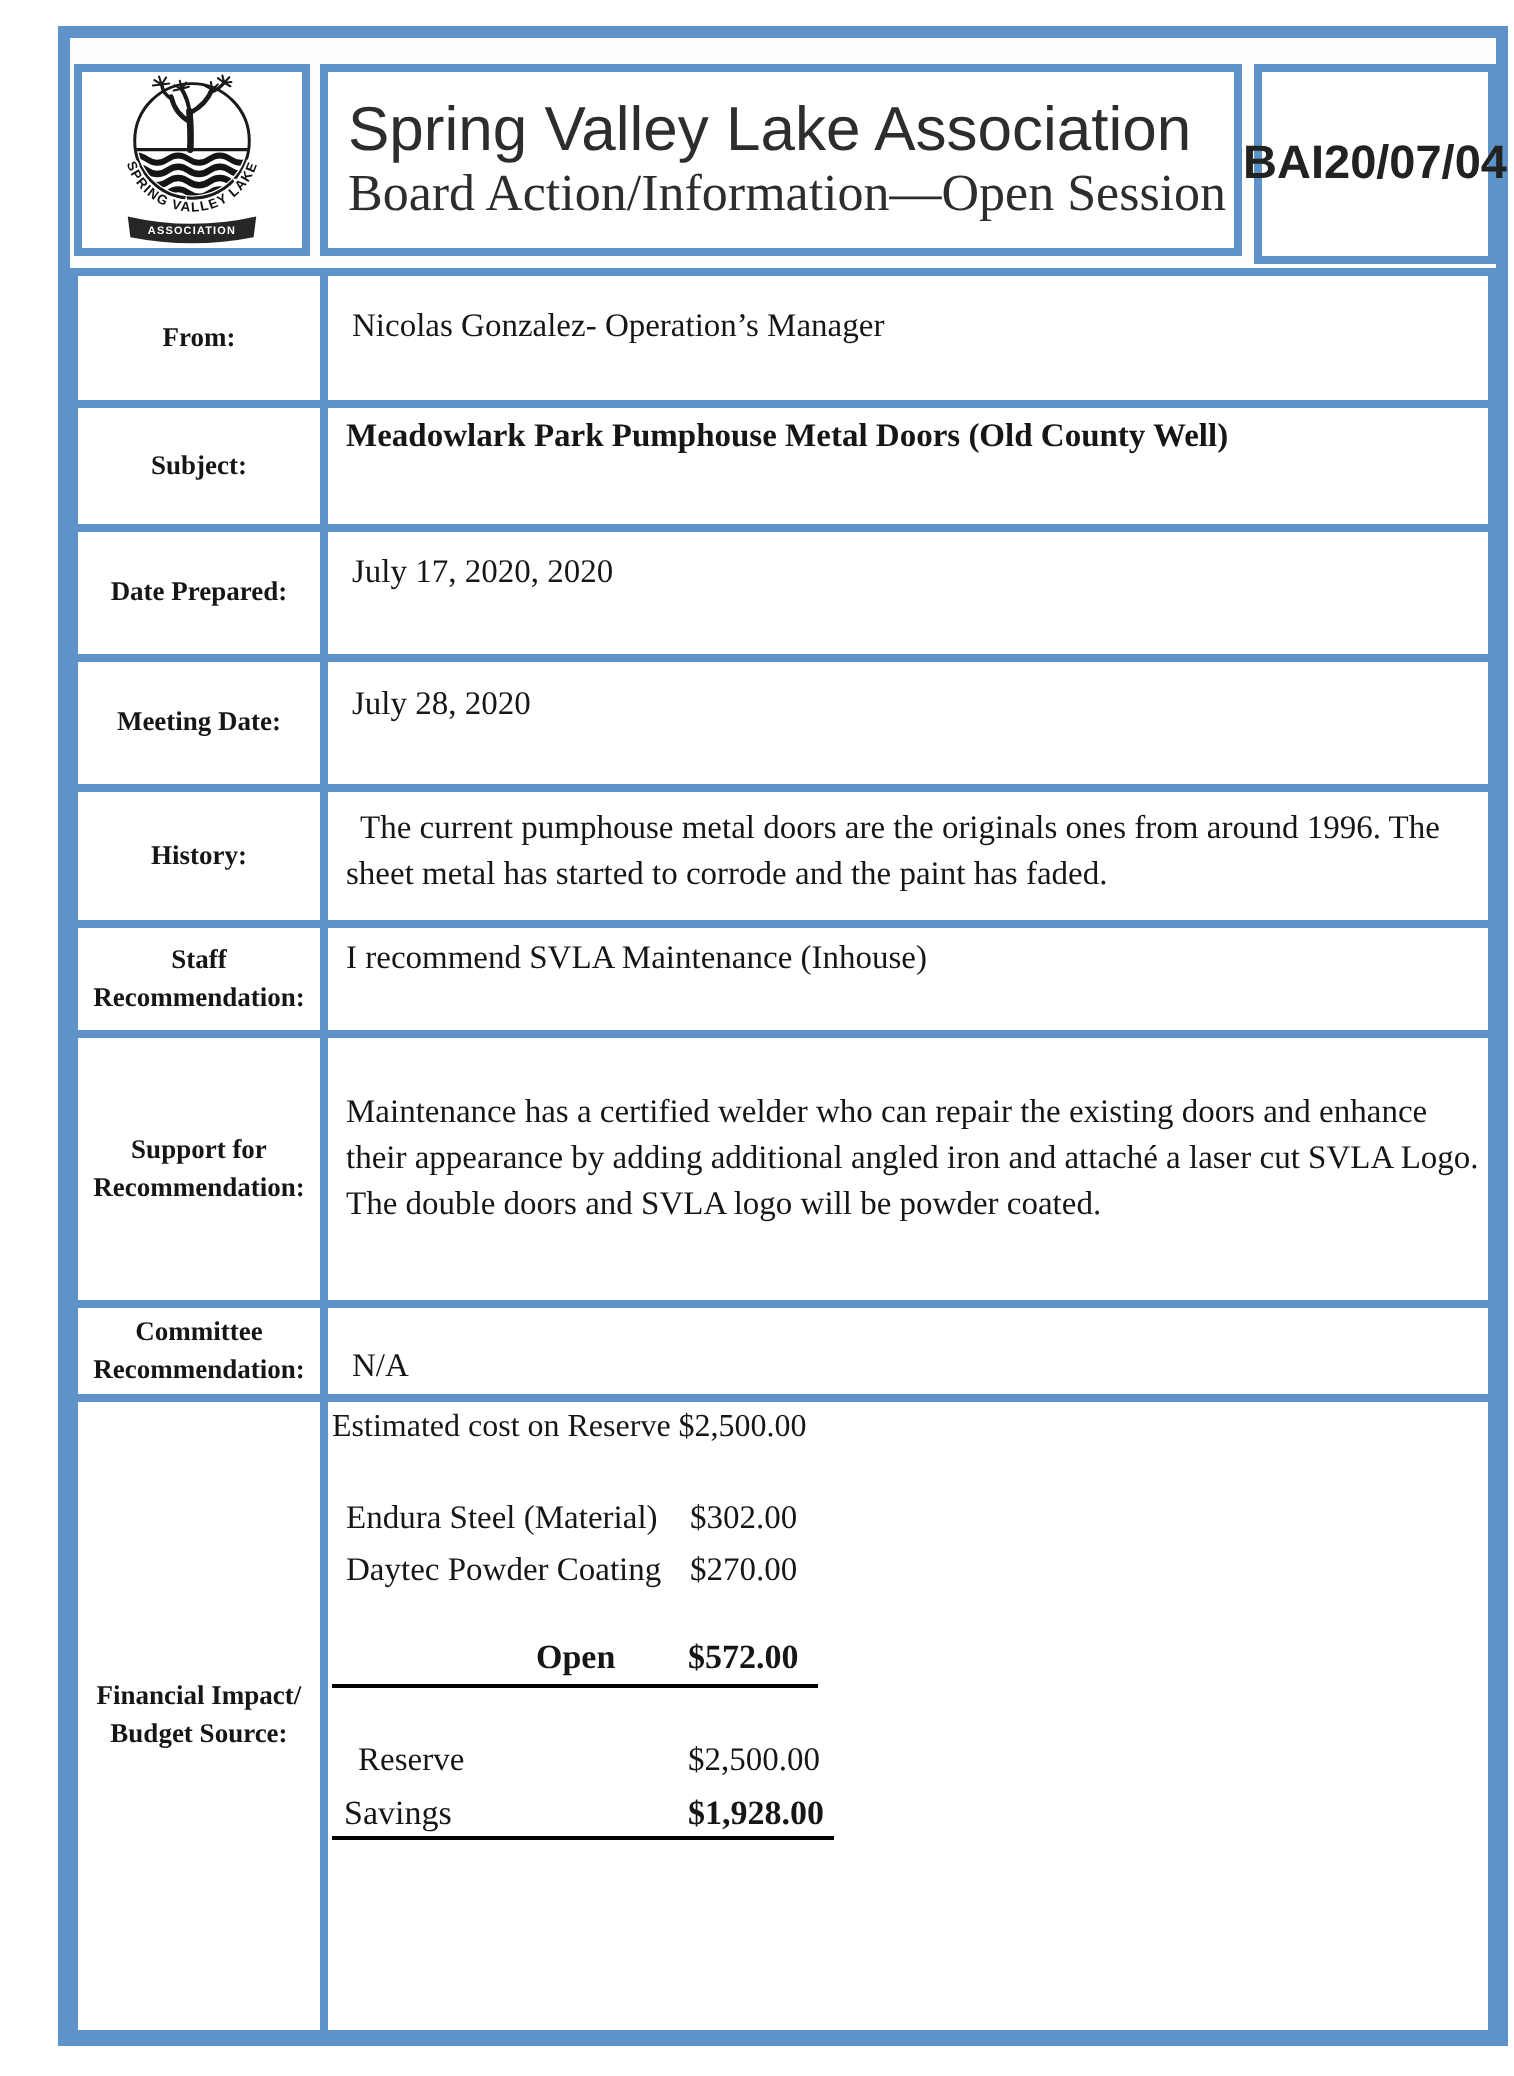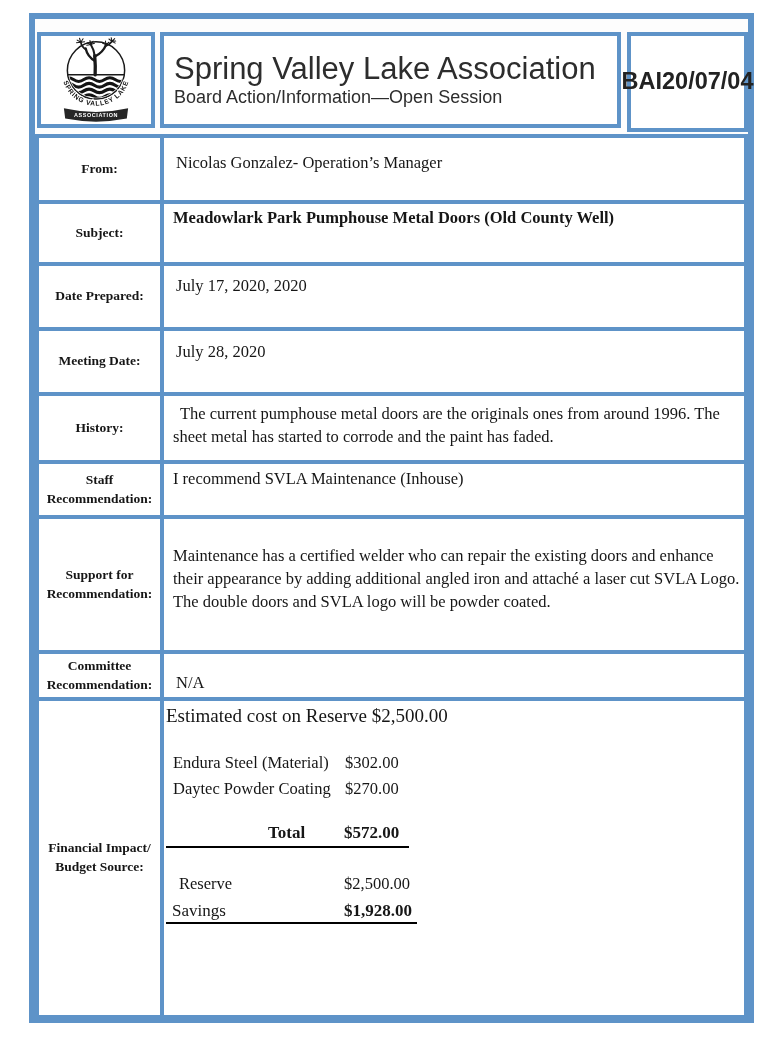--- a/index.html
+++ b/index.html
@@ -19,21 +19,21 @@
   .logo-box {
     width:118px; height:96px; border:4px solid var(--blue);
     display:flex; align-items:center; justify-content:center; background:#fff;
   }
   .title-box {
     flex:1; height:96px; margin-left:5px; border:4px solid var(--blue);
     padding-left:10px; display:flex; flex-direction:column; justify-content:center;
     font-family:"Liberation Sans", sans-serif; color:#2d2d2d; background:#fff;
   }
   .title-line1 { font-size:31px; line-height:1.12; white-space:nowrap; }
-  .title-line2 { font-size:18px; line-height:1.15; white-space:nowrap; }
+  .title-line2 { font-size:26px; line-height:1.15; white-space:nowrap;font-family:Liberation Serif, serif; }
   .bai-box {
     width:121px; height:100px; margin-left:6px; border:4px solid var(--blue);
     display:flex; flex-direction:row; justify-content:center; align-items:center;
     font-family:"Liberation Sans", sans-serif; font-weight:bold; font-size:23.5px;
     color:#222; line-height:1.25; background:#fff;
   }
   
   table.info { border-collapse:collapse; width:713px; table-layout:fixed; margin-top:2px; }
   table.info td { border:4px solid var(--blue); background:#fff; }
   td.flabel {
@@ -42,21 +42,21 @@
   }
   td.fvalue { vertical-align:top; font-size:16.5px; line-height:1.38; padding:4px 4px 0 9px; }
   .pt3{padding-top:3px!important} .pt7{padding-top:7px!important} .pt9{padding-top:9px!important}
   .pt10{padding-top:10px!important} .pt14{padding-top:14px!important} .pt4{padding-top:4px!important}
   .pt26{padding-top:26px!important} .pt18{padding-top:18px!important}
   .bold-val { font-weight:bold; }
   .indent1 { text-indent:7px; }
   .pl12 { padding-left:12px!important; }
   
   td.fin { padding:2px 0 0 2px!important; }
-  .est-line { font-size:19px; }
+  .est-line { font-size:16px; }
   .cost-row { display:flex; margin-left:7px; font-size:16.5px; line-height:26px; }
   .cost-row.first { margin-top:21px; }
   .cost-name { width:172px; }
   .total-row {
     position:relative; width:243px; height:27px; margin-top:19px;
     border-bottom:2.5px solid #000; font-weight:bold; font-size:17px;
   }
   .t-name { position:absolute; left:102px; bottom:2px; }
   .t-amt  { position:absolute; left:178px; bottom:2px; }
   .sum-row { position:relative; height:27px; font-size:16.5px; line-height:27px; }
@@ -167,21 +167,21 @@
         <div class="cost-row first">
           <span class="cost-name">Endura Steel (Material)</span>
           <span class="cost-amt">$302.00</span>
         </div>
         <div class="cost-row">
           <span class="cost-name">Daytec Powder Coating</span>
           <span class="cost-amt">$270.00</span>
         </div>
 
         <div class="total-row">
-          <span class="t-name">Total</span>
+          <span class="t-name">Open</span>
           <span class="t-amt">$572.00</span>
         </div>
 
         <div class="sum-row reserve-row">
           <span class="s-name">Reserve</span>
           <span class="s-amt">$2,500.00</span>
         </div>
         <div class="sum-row savings-row">
           <span class="s-name">Savings</span>
           <span class="s-amt">$1,928.00</span>

